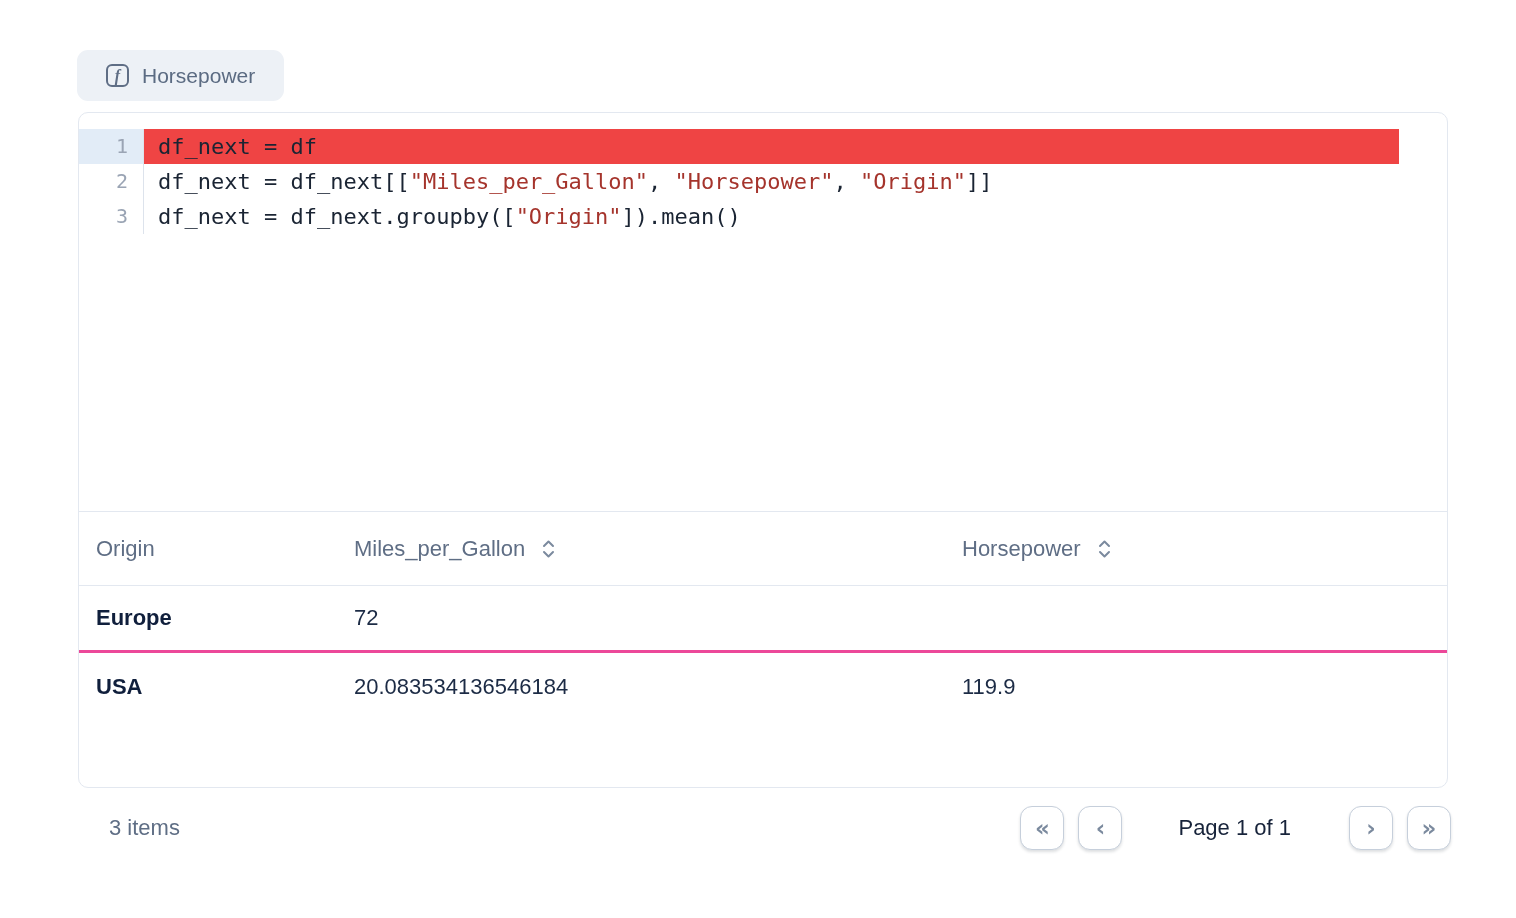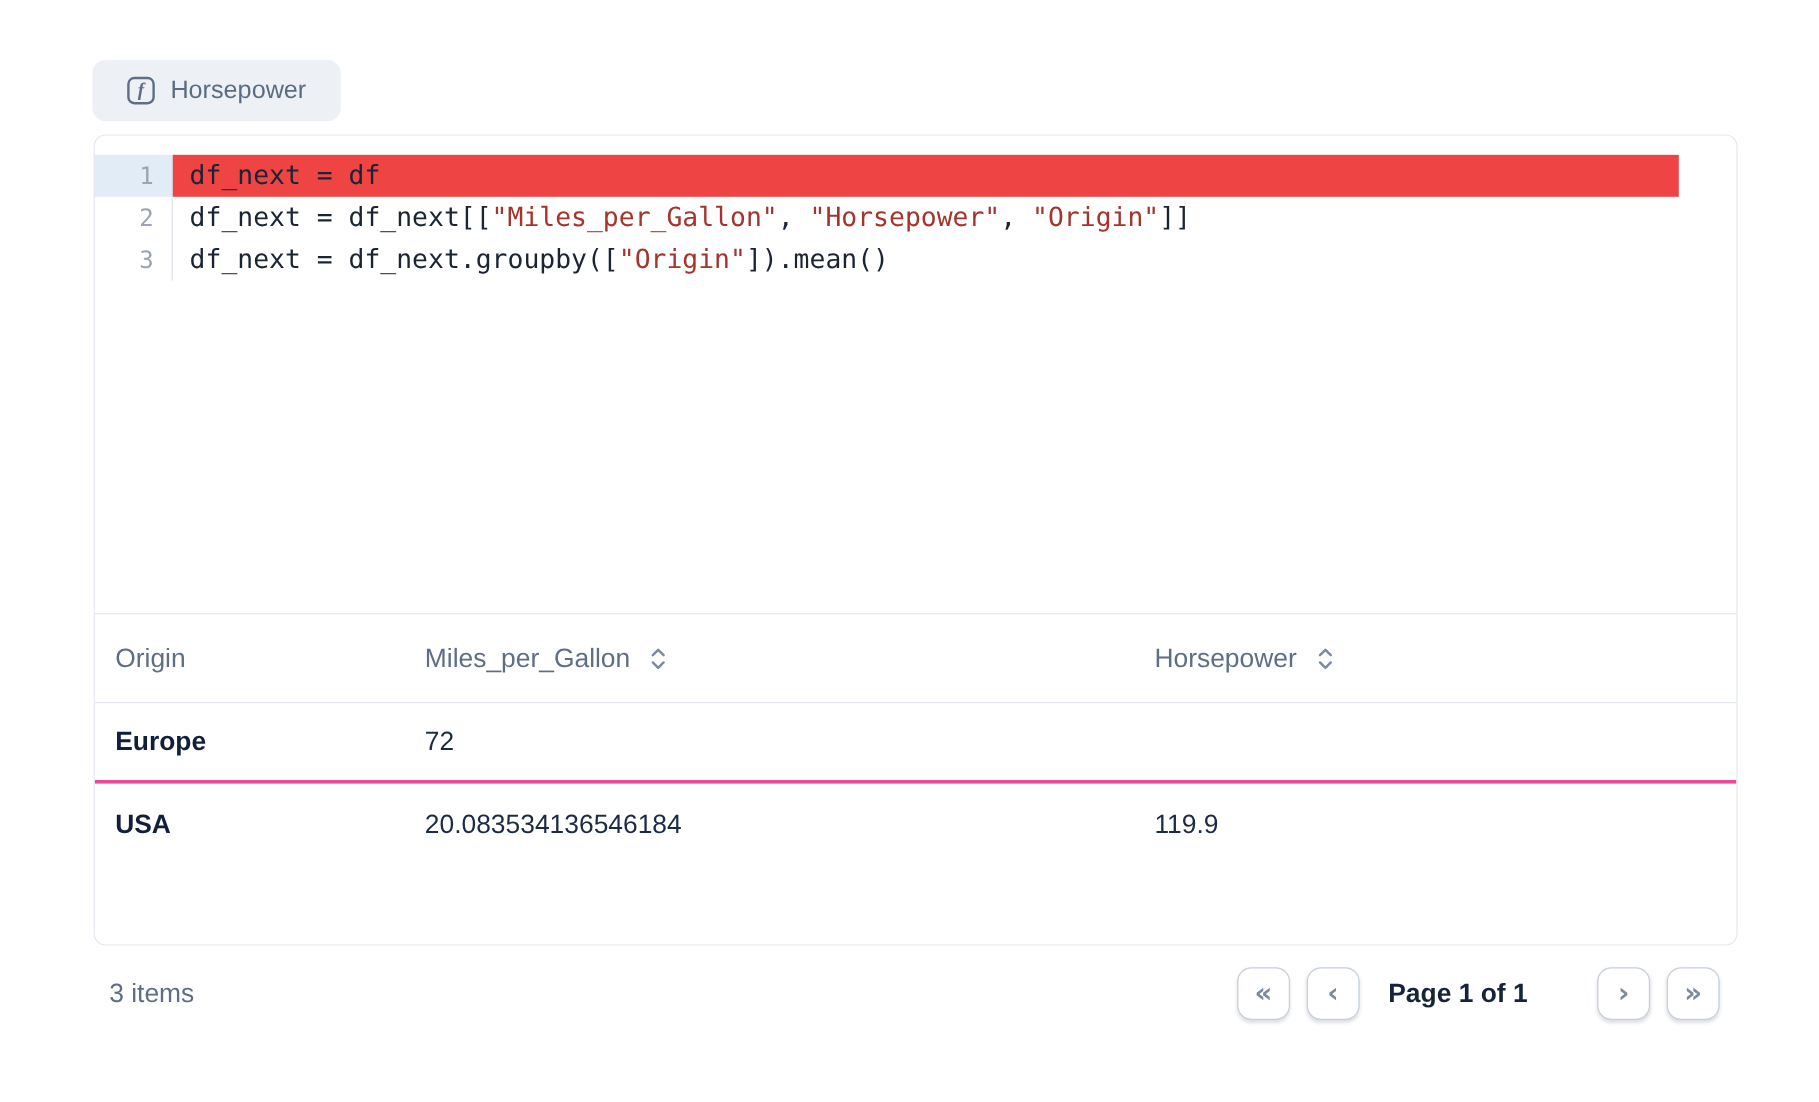--- a/index.html
+++ b/index.html
@@ -45,33 +45,33 @@
   .tgrid { display:grid; grid-template-columns:247px 580px 1fr; align-items:center;gap:28px; }
   .thead { height:74px; border-bottom:1px solid #e3e8f0; color:#5f6e85; font-size:22px; }
   .th { display:flex; align-items:center; gap:16px; }
   .th.first, .td.first { padding-left:17px; }
   .trow { height:67px; border-bottom:3px solid #ec4899; font-size:22px; color:#1c2b45; }
   .trow:last-child { border-bottom:none; height:68px; }
   .td.first { font-weight:700; color:#101f3c; }
   .sort-icon { display:inline-flex; cursor:pointer; }
 
   
-  .footer { position:absolute; left:74px; top:788px; width:1370px; height:80px;
+  .footer { position:absolute; left:92px; top:788px; width:1370px; height:80px;
             display:flex; align-items:center; justify-content:space-between;
             padding:0 11px 0 17px; }
   .items { color:#5f6e85; font-size:22px; }
   .pager { display:flex; align-items:center; }
   .pbtn { width:44px; height:44px; border:1.5px solid #c6cfdb; border-radius:12px;
           background:#ffffff; display:flex; align-items:center; justify-content:center;
           color:#7b8a9e; font-size:23px; font-weight:600; cursor:pointer;
           box-shadow:0 2px 3px rgba(13,26,44,0.14); user-select:none;
           font-family:"DejaVu Sans", sans-serif; }
   .pbtn + .pbtn { margin-left:14px; }
-  .page-label { color:#17233a; font-size:22px; font-weight:700;
-                margin:0 58px 0 24px; }
+  .page-label { color:#17233a; font-size:22px; font-weight:400;
+                margin:0 58px 0 56px; }
 </style>
 </head>
 <body>
 
 <div class="wrap">
 
   <div class="tabbar">
     <div class="tab">
       <span class="fn-badge">f</span>
       <span>Horsepower</span>

